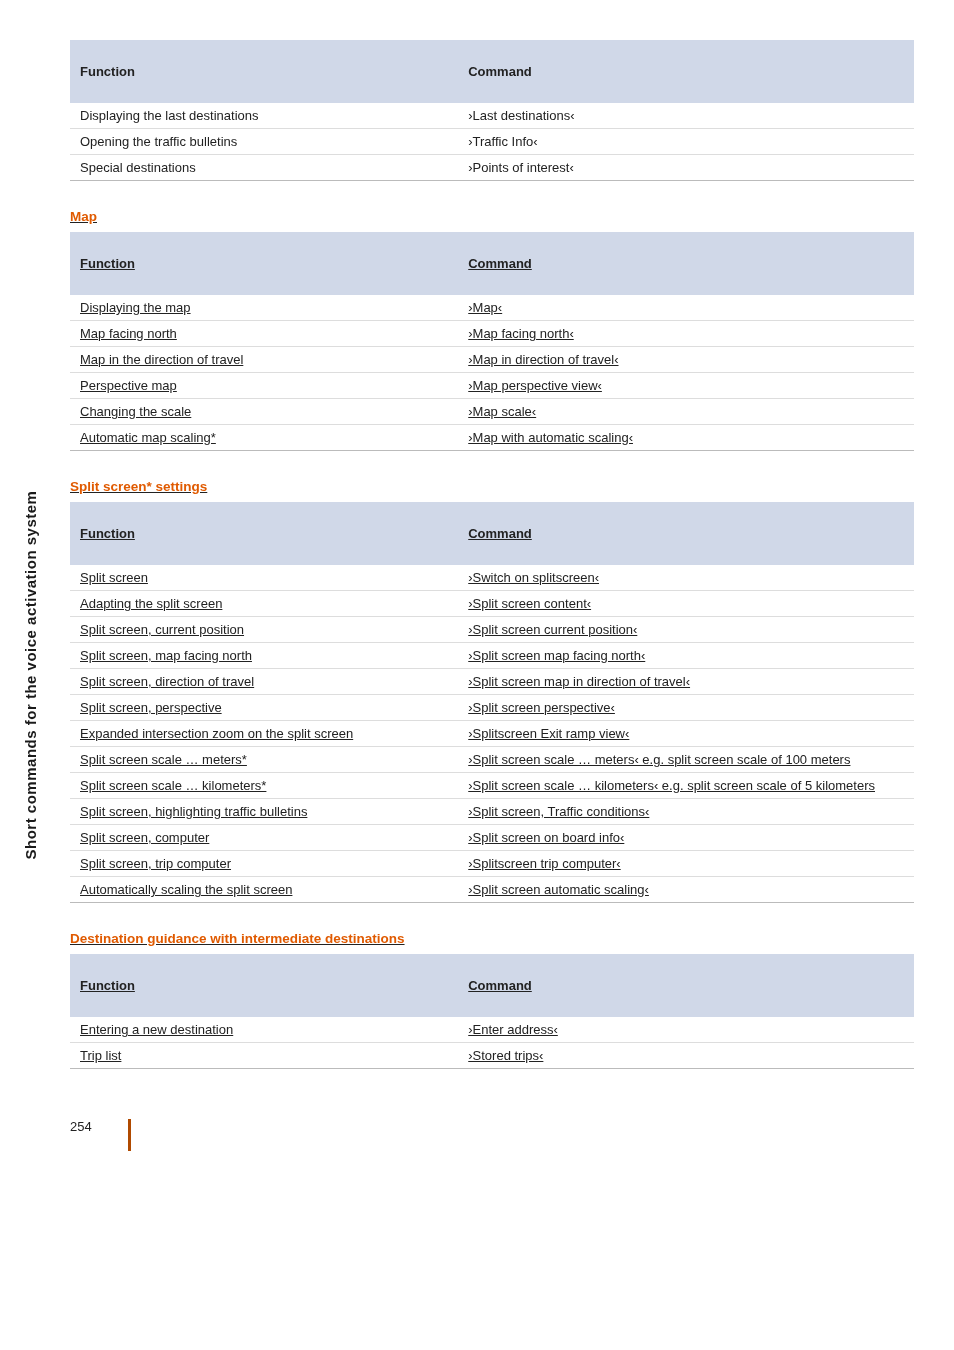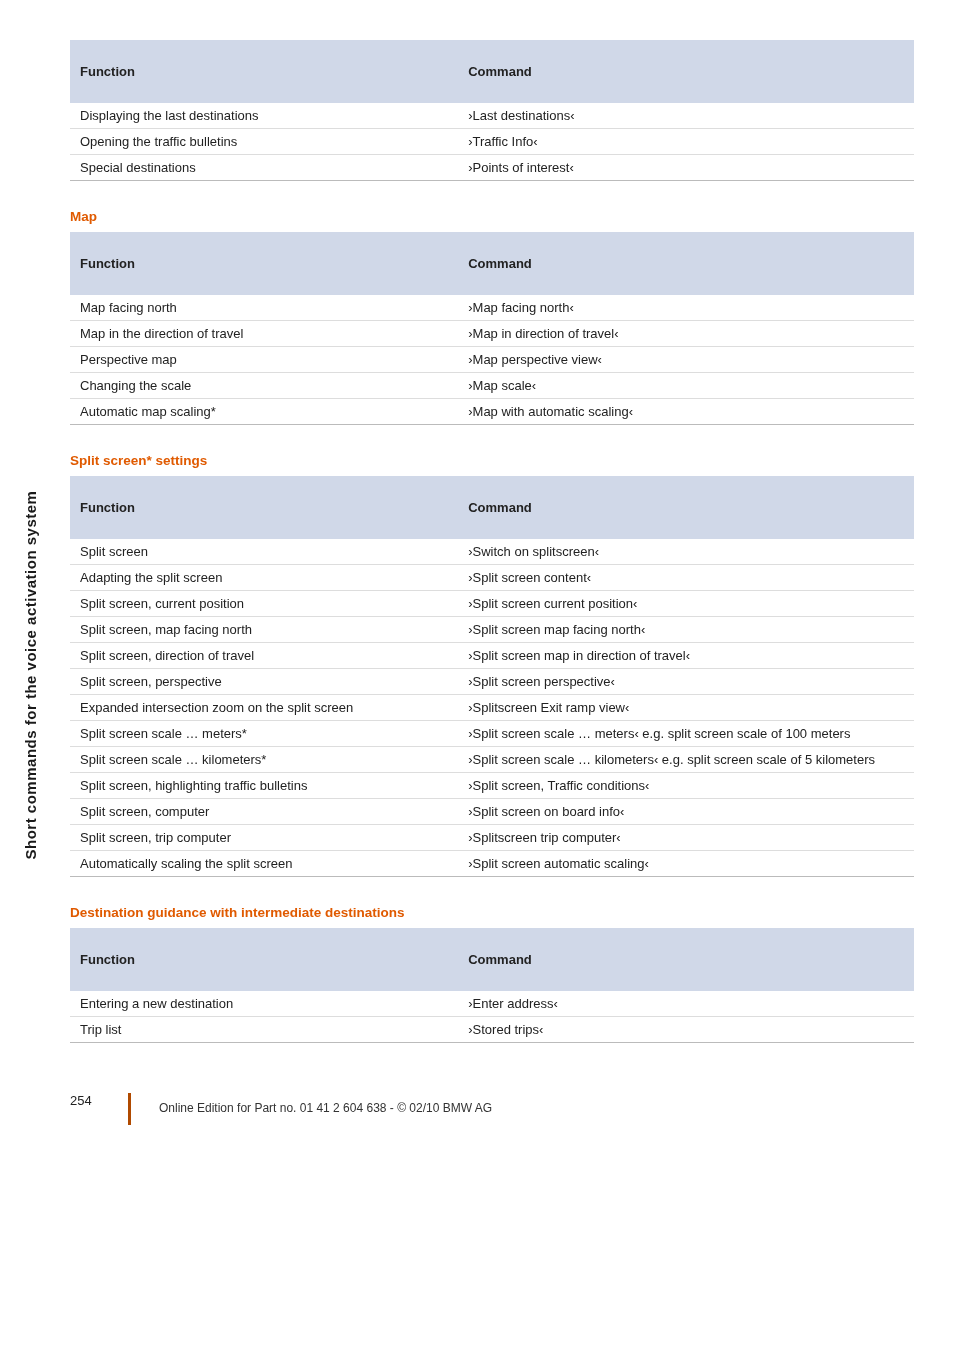--- a/index.html
+++ b/index.html
@@ -42,20 +42,21 @@
     }
 
     .main-content {
       flex: 1;
       padding: 40px 40px 40px 10px;
     }
 
     
     .section {
       margin-bottom: 28px;
+      text-decoration: underline;
     }
 
     .section-title {
       font-size: 13.5px;
       font-weight: bold;
       color: #e05a00;
       margin-bottom: 8px;
     }
 
     table {
@@ -168,20 +169,24 @@
           <div class="section-title">Map</div>
           <table>
             <thead>
               <tr>
                 <th>Function</th>
                 <th>Command</th>
               </tr>
             </thead>
             <tbody>
               <tr>
+                <td>Displaying the map</td>
+                <td>›Map‹</td>
+              </tr>
+              <tr>
                 <td>Map facing north</td>
                 <td>›Map facing north‹</td>
               </tr>
               <tr>
                 <td>Map in the direction of travel</td>
                 <td>›Map in direction of travel‹</td>
               </tr>
               <tr>
                 <td>Perspective map</td>
                 <td>›Map perspective view‹</td>
@@ -281,17 +286,16 @@
                 <td>›Stored trips‹</td>
               </tr>
             </tbody>
           </table>
         </div>
       </div>
 
     <div class="footer">
       <span class="footer-page-num">254</span>
       <div class="footer-bar"></div>
-      <span class="footer-text">Online Edition for Part no. 01 41 2 604 638 - © 02/10 BMW AG</span>
     </div>
 
   </div>
 </div>
 
 </body></html>

